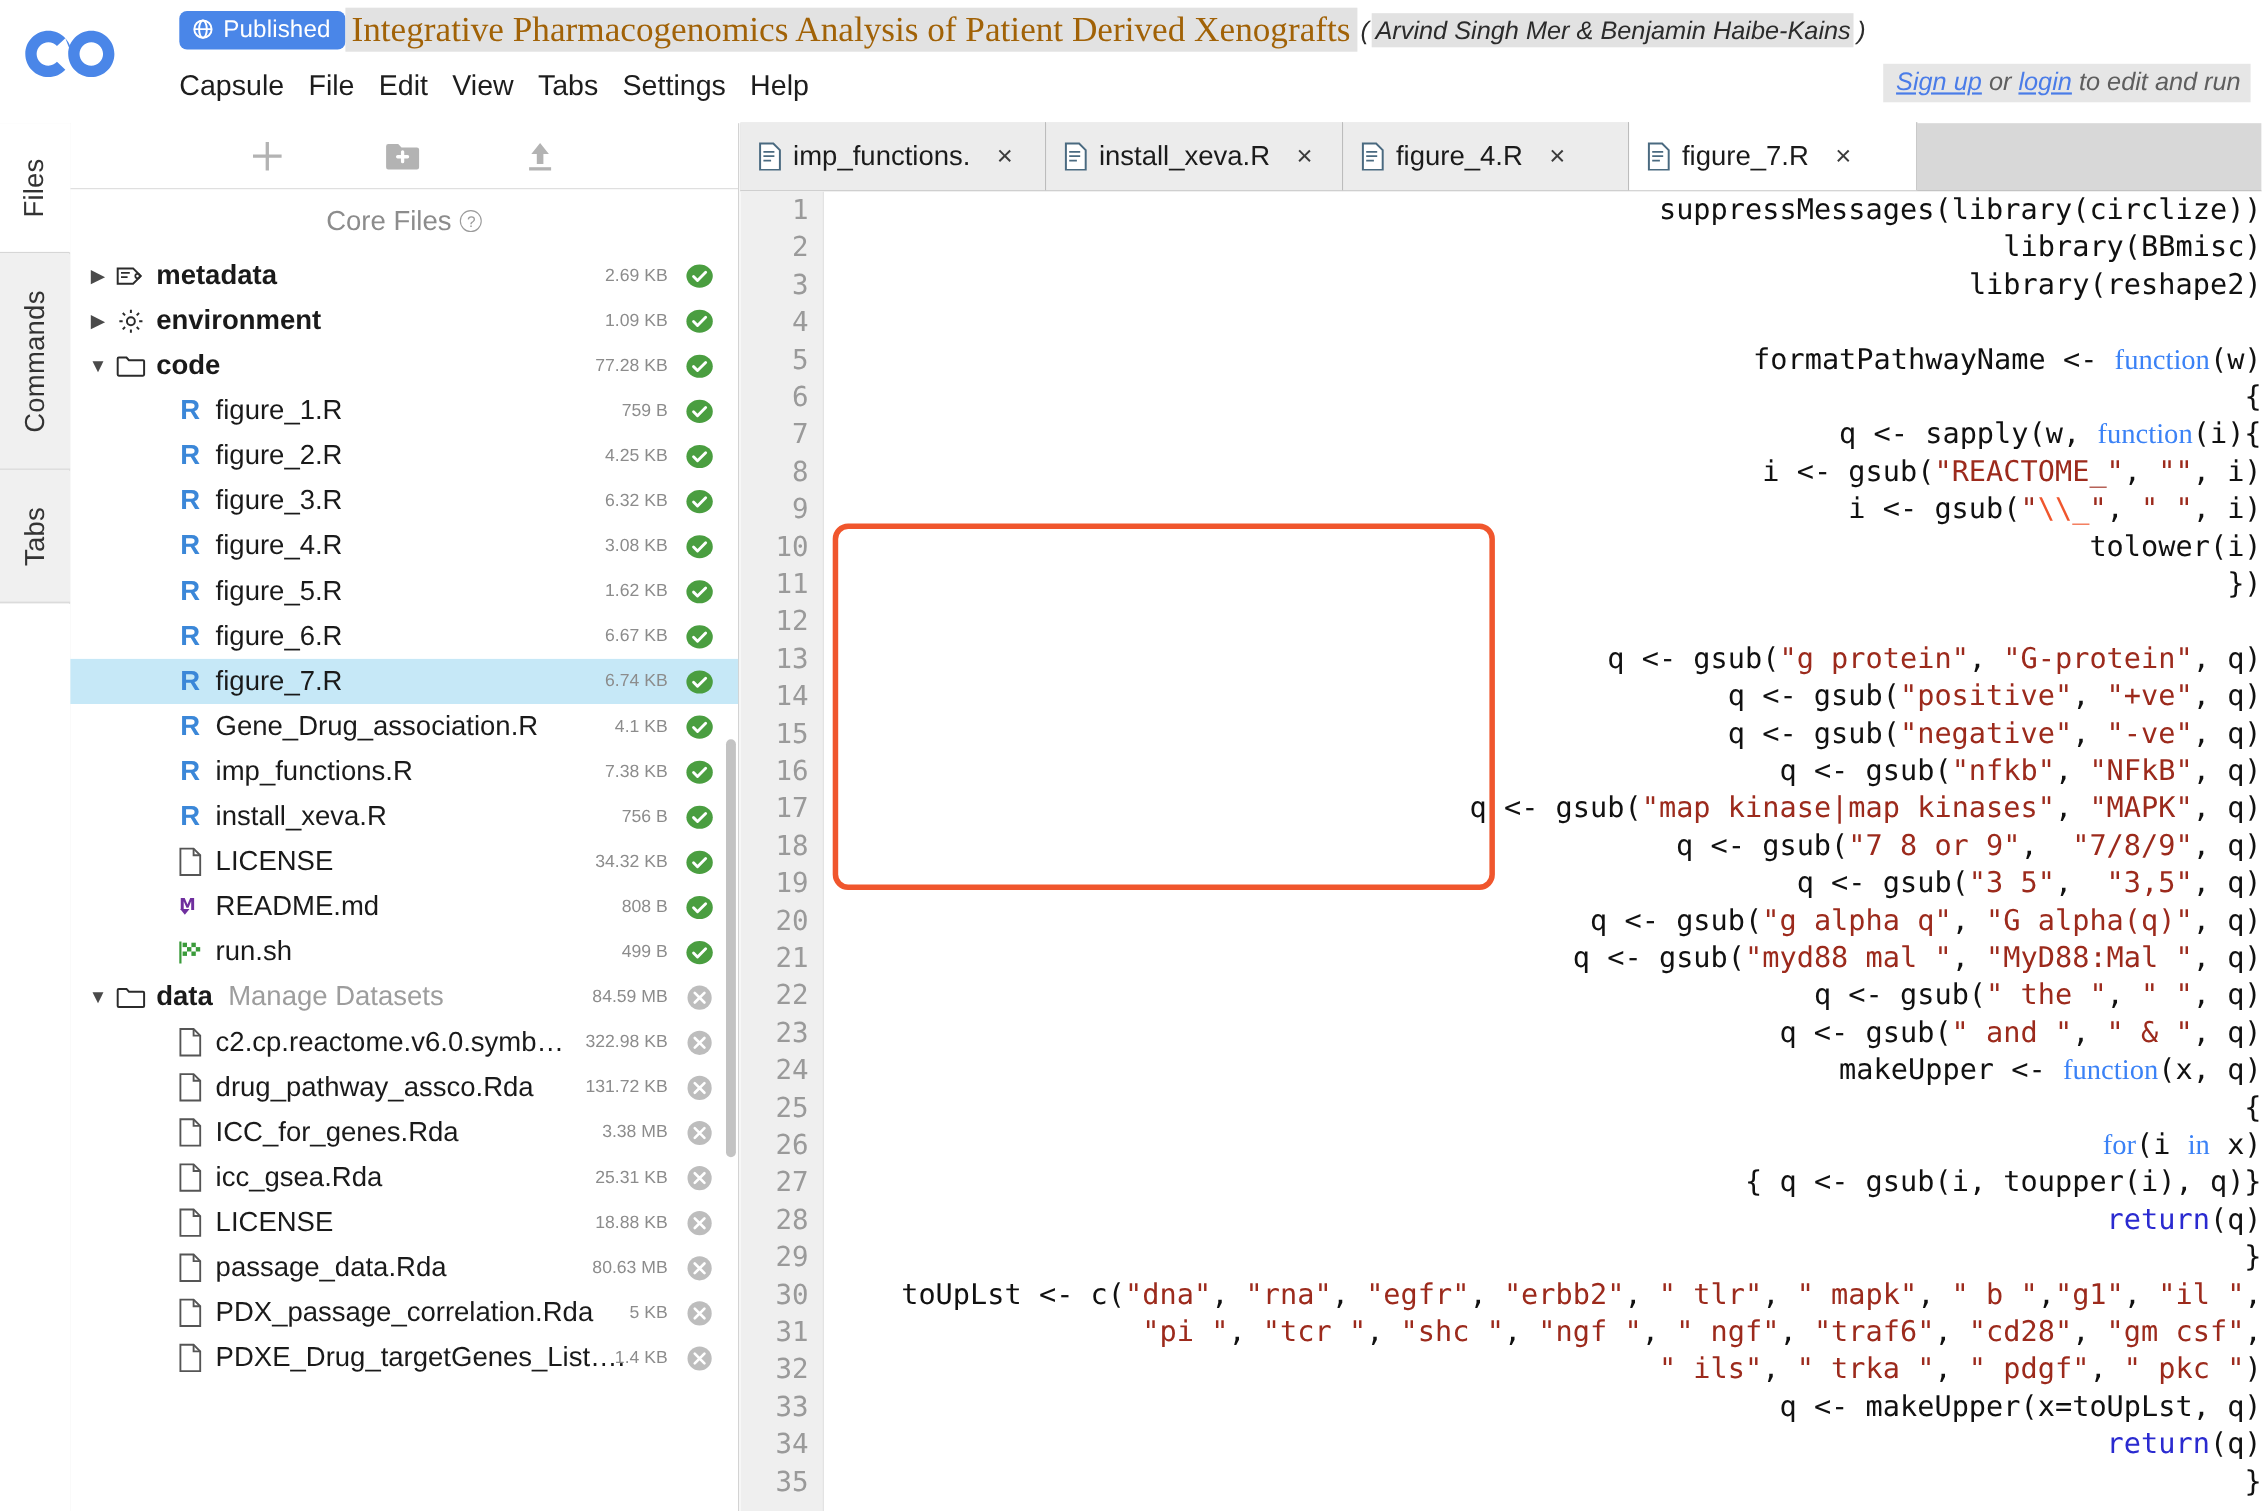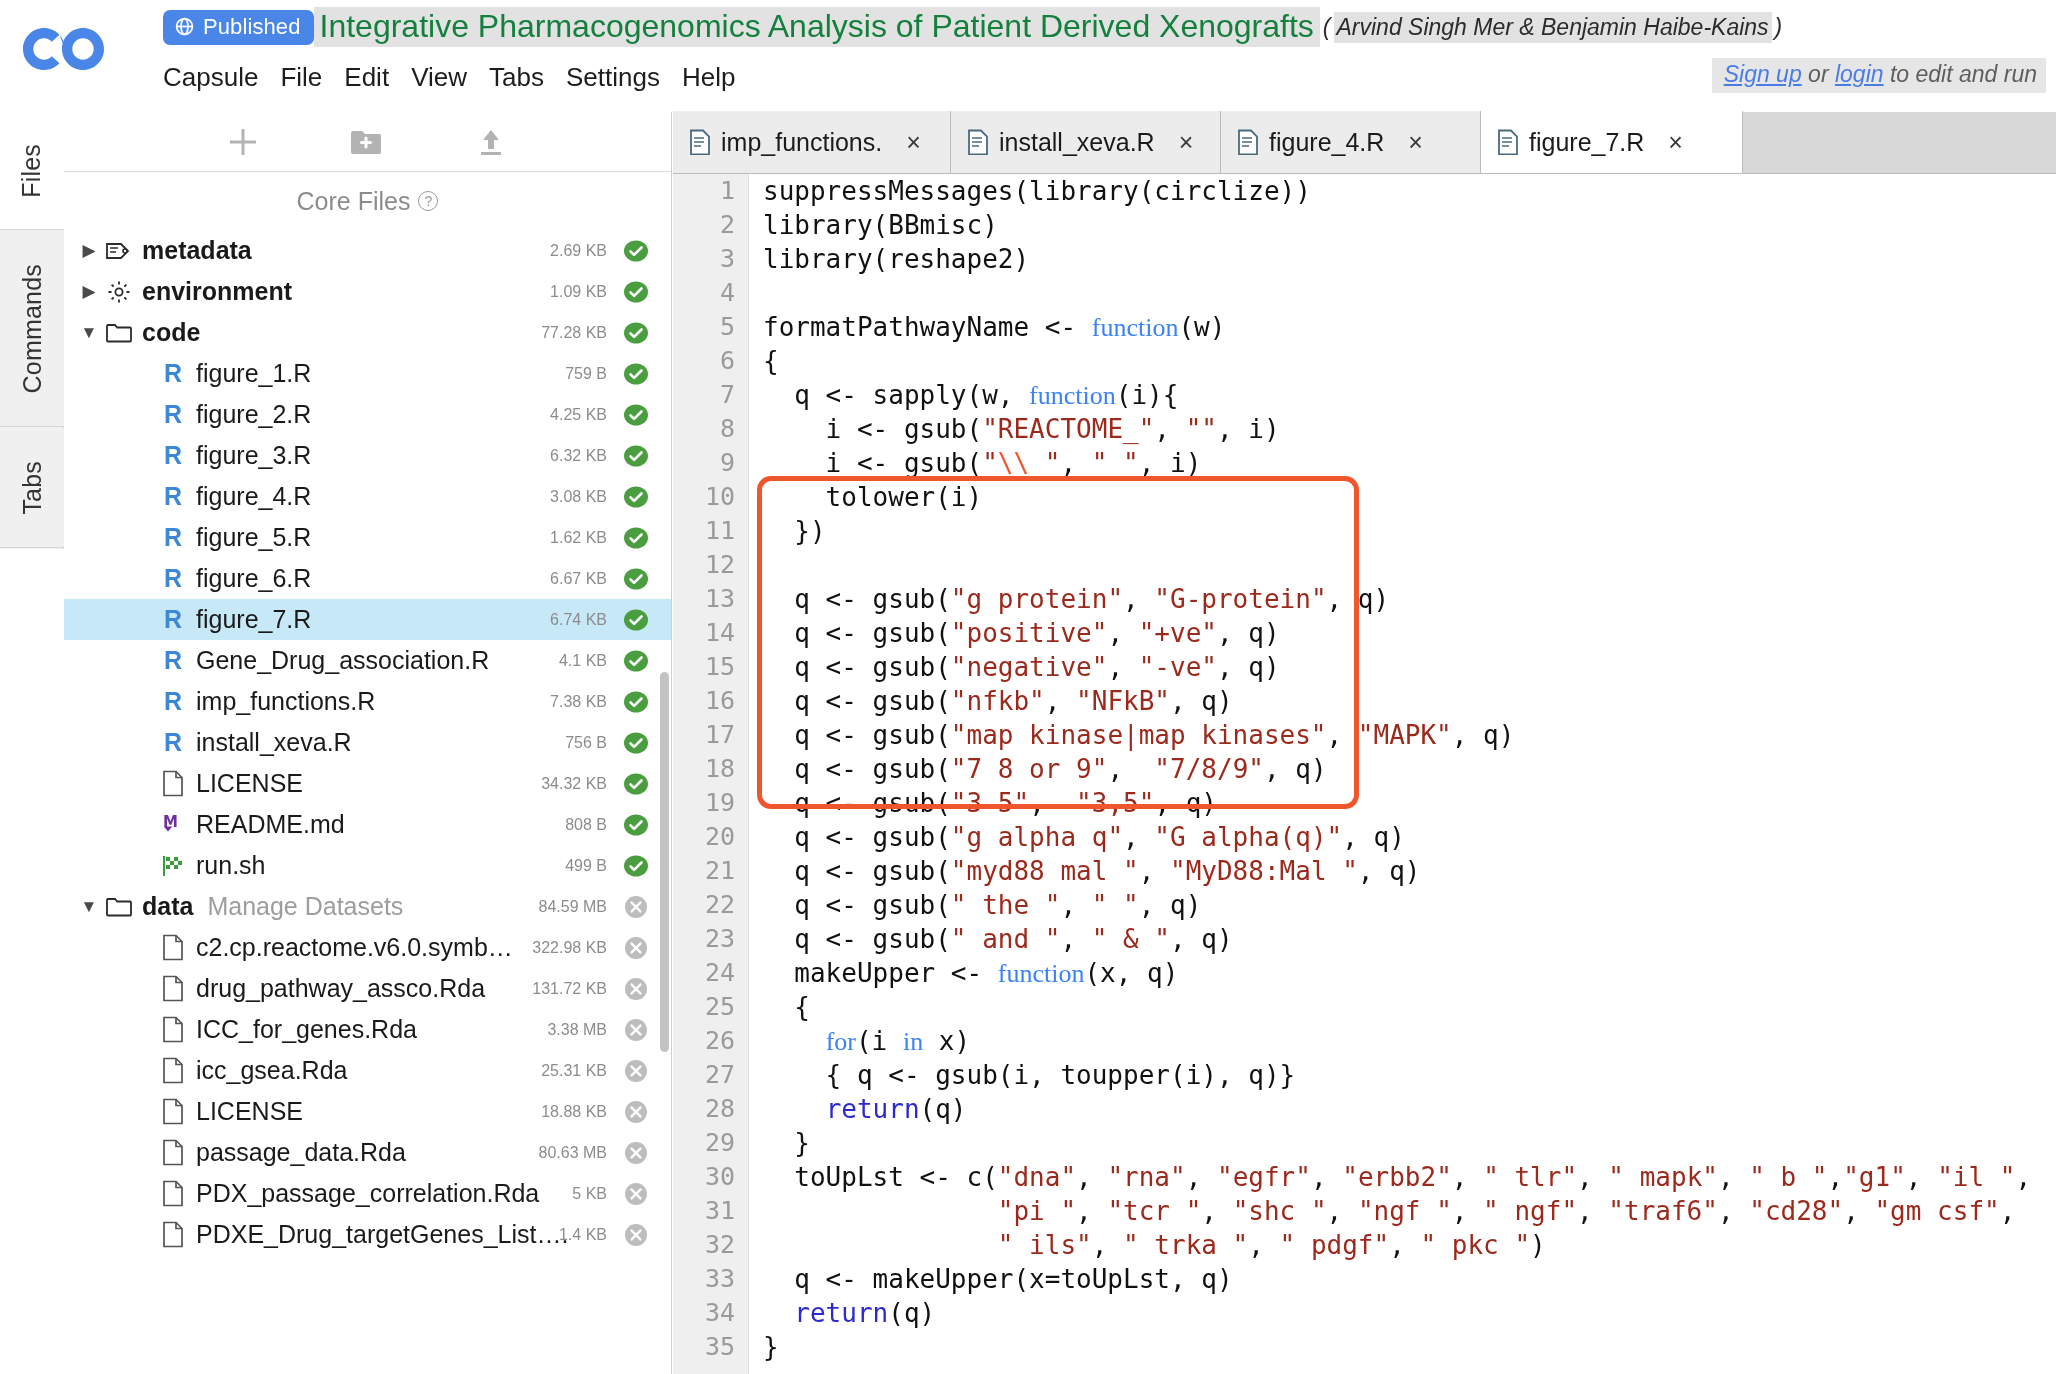--- a/index.html
+++ b/index.html
@@ -25,22 +25,22 @@
     display: flex; align-items: center; 
   }
   .published-badge {
     display: inline-flex; align-items: center; gap: 8px;
     background: #4a86e8; color: #fff;
     border-radius: 7px; padding: 4px 13px 5px 11px;
     font-size: 22px; letter-spacing: .1px;
   }
   .globe-ico { width: 21px; height: 21px; display:inline-block; }
   .capsule-title {
-    font-size: 32px; color: #15803d; background: #e2e2e2;
-    padding: 1px 6px 3px 6px; white-space: nowrap; line-height: 1.15;
+    font-size: 32px; color: #a16207; background: #e2e2e2;
+    padding: 1px 6px 3px 6px; white-space: nowrap; line-height: 1.15; font-family: Liberation Serif, serif;
   }
   .capsule-authors {
     font-size: 23px; color: #2b2b2b; font-style: italic; white-space: nowrap;
     display:flex; align-items:center;
   }
   .capsule-authors .paren { background: transparent; padding:0 3px; }
   .capsule-authors .names { background: #e2e2e2; padding: 2px 3px; }
 
   .menubar {
     position: absolute; left: 163px; top: 60px;
@@ -150,21 +150,21 @@
     position: absolute; left: 0; top: 0; width: 76px; height: 100%;
     background: #efefef; border-right: 1px solid #e1e1e1;
   }
   .gutter .ln {
     height: 34px; line-height: 34px; text-align: right; padding-right: 13px;
     font-family: "DejaVu Sans Mono", monospace; font-size: 25px; color: #9a9a9a;
   }
   .code {
     position: absolute; left: 76px; top: 0; right: 0; bottom: 0;
     font-family: "DejaVu Sans Mono", monospace; font-size: 26px;
-    color: #111; white-space: pre; padding-left: 14px;
+    color: #111; white-space: pre; padding-left: 14px; text-align: right;
   }
   .code .ln { height: 34px; line-height: 34px; }
   .kw  { color: #3b82f6; font-family: Liberation Serif, serif; }
   .kw2 { color: #2a2ad0; }
   .str { color: #9c2a1c; }
   .esc { color: #f0562d; }
 
   .hlbox {
     position: absolute; left: 84px; top: 302px; width: 602px; height: 333px;
     border: 5px solid #f0562d; border-radius: 14px; pointer-events: none;

